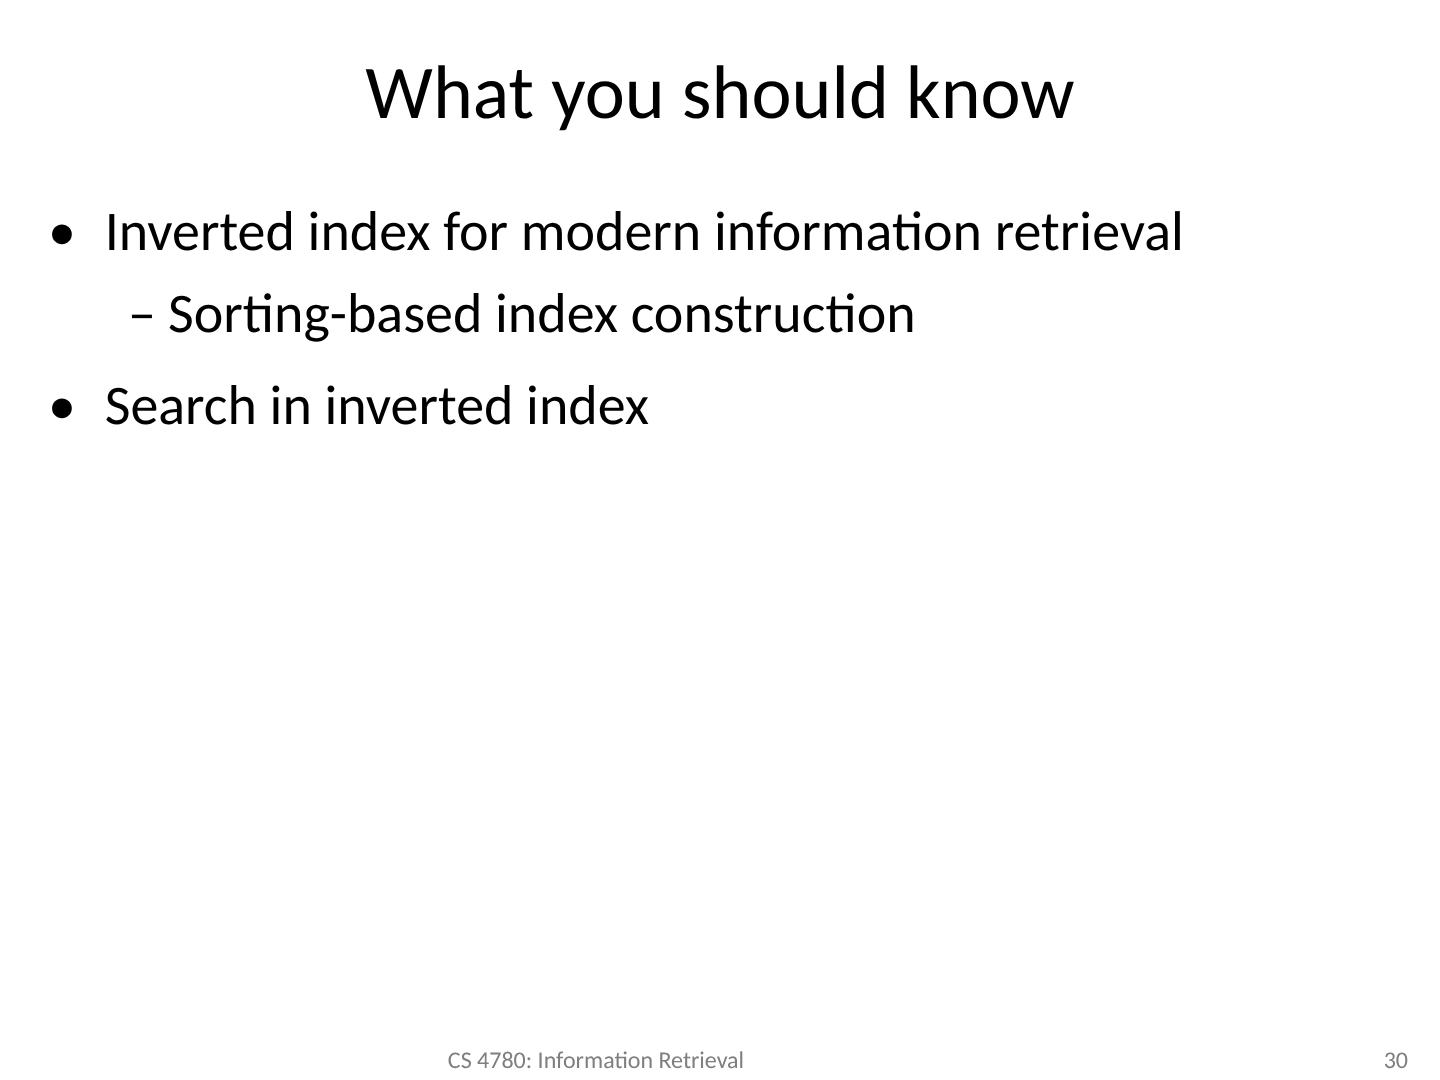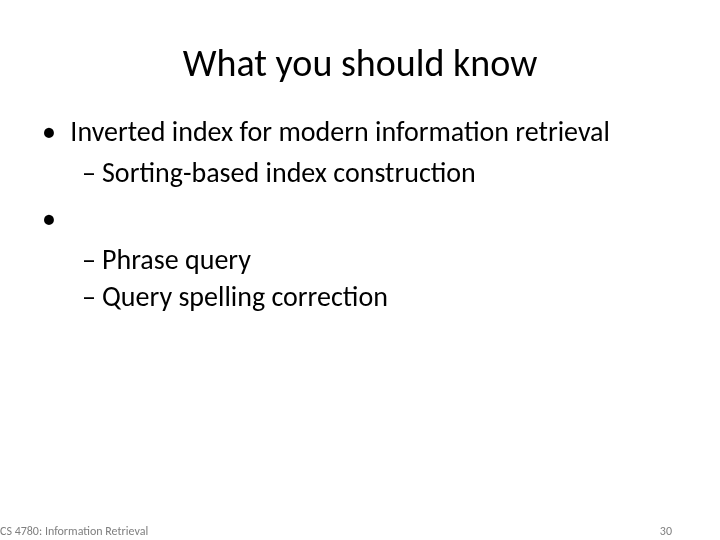--- a/index.html
+++ b/index.html
@@ -1,48 +1,45 @@
 <!DOCTYPE html>
 <html><head>
 <meta charset="utf-8">
 <style>
   * { margin: 0; padding: 0; box-sizing: border-box; }
   html, body { width: 720px; height: 540px; background: #fff; font-family: Calibri, "Segoe UI", Arial, sans-serif; color: #000; }
   .slide { position: relative; width: 720px; height: 540px; }
-  .title { font-size: 38px; font-weight: 400; text-align: center; padding-top: 40px; }
-  .content { padding: 28px 50px 0 46px; }
+  .title { font-size: 38px; font-weight: 400; text-align: center; padding-top: 24px; }
+  .content { padding: 28px 50px 0 28px; }
   ul.level1 { list-style: none; }
   ul.level1 > li { font-size: 28px; margin-bottom: 8px; }
   ul.level1 > li::before { content: "•"; display: inline-block; width: 22px; margin-left: -4px; }
   ul.level2 { list-style: none; padding-left: 36px; margin-top: 6px; margin-bottom: 10px; }
   ul.level2 > li { font-size: 28px; line-height: 1.3; }
   ul.level2 > li::before { content: "–"; display: inline-block; width: 20px; }
   .footer { position: absolute; bottom: 16px; left: 0; width: 720px; font-size: 12px; color: #7f7f7f; }
   .footer-left { position: absolute; left: 40px; margin-top: 28px; }
-  .footer-center { position: absolute; left: 0; width: 596px; }
-  .footer-right { position: absolute; right: 48px; }
+  .footer-center { position: absolute; left: 0; width: 596px; text-align: center; }
+  .footer-right { position: absolute; right: 16px; }
 </style>
 </head>
 <body>
 
 <div class="slide">
   <h1 class="title">What you should know</h1>
   <div class="content">
     <ul class="level1">
       <li>
         <span>Inverted index for modern information retrieval</span>
         <ul class="level2">
           <li><span>Sorting-based index construction</span></li>
         </ul>
       </li>
       <li>
-        <ul class="level2">
-          <li><span>Phrase query</span></li>
-          <li><span>Query spelling correction</span></li>
-        </ul>
+        <span>Search in inverted index</span>
       </li>
     </ul>
   </div>
   <div class="footer">
     <span class="footer-left">CS@UVa</span>
     <span class="footer-center">CS 4780: Information Retrieval</span>
     <span class="footer-right">30</span>
   </div>
 </div>
 

